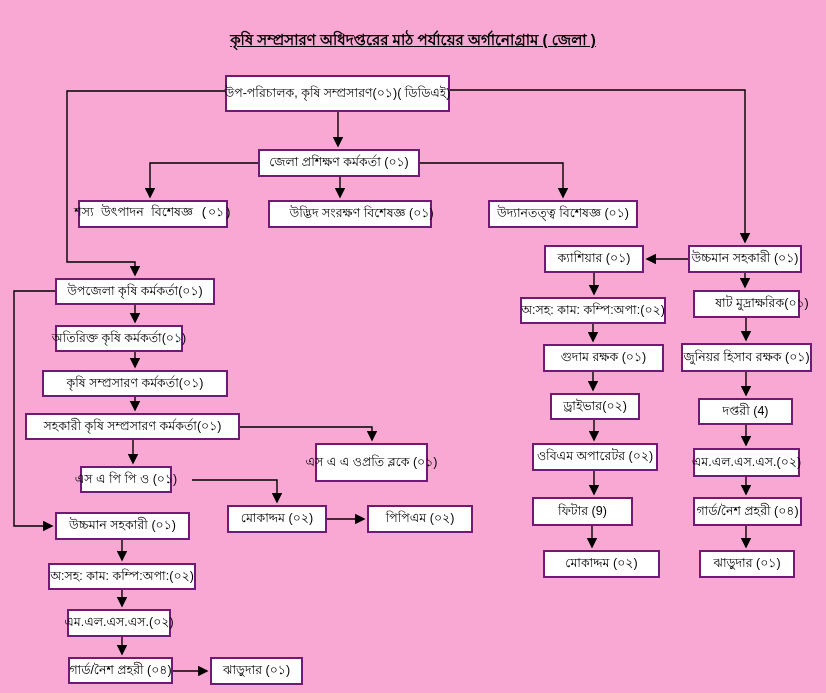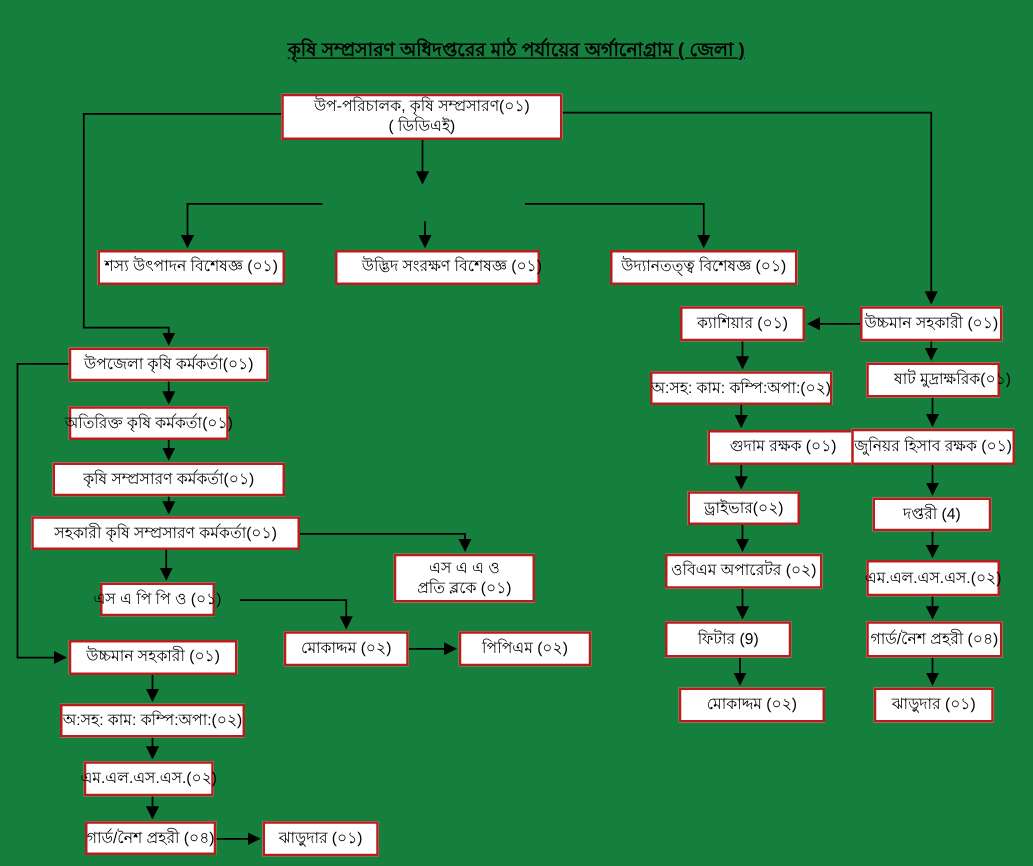--- a/index.html
+++ b/index.html
@@ -1,21 +1,21 @@
 <!DOCTYPE html>
 <html><head>
 <meta charset="utf-8">
 <style>
   html, body { margin: 0; padding: 0; background: #ffffff; }
   body { font-family: "Liberation Sans", "DejaVu Sans", sans-serif; color: #000; }
   .canvas {
     position: relative;
     width: 826px;
     height: 693px;
-    background: #15803d;
+    background: #f9a8d4;
     overflow: hidden;
   }
   .chart-title {
     position: absolute;
     top: 28px;
     left: 0;
     width: 100%;
     text-align: center;
     font-size: 15px;
     font-weight: bold;
@@ -23,55 +23,55 @@
   .chart-title span { text-decoration: underline; }
   .wires {
     position: absolute;
     left: 0; top: 0;
     width: 826px; height: 693px;
     pointer-events: none;
   }
   .node {
     position: absolute;
     box-sizing: border-box;
-    border: 2px solid #b91c1c;
+    border: 2px solid #701a75;
     background: #ffffff;
     display: flex;
-    flex-direction: column;
+    flex-direction: row;
     align-items: center;
     justify-content: center;
     text-align: right;
     font-size: 12.5px;
     line-height: 1.25;
     white-space: nowrap;
     padding: 1px 3px;
   }
   
   #n-ddae      { left:225px; top: 75px; width:225px; height:37px; }
   #n-dto       { left:258px; top:149px; width:162px; height:28px; }
-  #n-crop      { left: 78px; top:200px; width:150px; height:28px; }
+  #n-crop      { left: 78px; top:200px; width:150px; height:28px;font-family:Liberation Mono, monospace; }
   #n-plant     { left:268px; top:200px; width:164px; height:28px;padding-left:26px; }
   #n-horti     { left:488px; top:200px; width:150px; height:28px; }
   #n-cashier   { left:544px; top:245px; width:100px; height:28px; }
   #n-uchcho-r  { left:688px; top:245px; width:114px; height:28px; }
   #n-upazila   { left: 55px; top:278px; width:160px; height:27px; }
   #n-addl      { left: 55px; top:325px; width:128px; height:27px; }
   #n-aeo       { left: 42px; top:370px; width:186px; height:27px; }
   #n-saeo      { left: 25px; top:413px; width:215px; height:27px; }
   #n-saao      { left:315px; top:443px; width:113px; height:39px; }
   #n-sappo     { left: 80px; top:466px; width:92px; height:27px; }
   #n-uchcho-l  { left: 55px; top:512px; width:135px; height:28px; }
   #n-mokad-l   { left:227px; top:505px; width:100px; height:28px; }
   #n-ppm       { left:367px; top:505px; width:106px; height:28px; }
   #n-osoho-l   { left: 48px; top:563px; width:148px; height:27px; }
   #n-mlss-l    { left: 67px; top:609px; width:104px; height:28px; }
   #n-guard-l   { left: 68px; top:657px; width:105px; height:27px; }
   #n-jharu-l   { left:210px; top:657px; width: 93px; height:28px; }
   #n-osoho-m   { left:520px; top:297px; width:146px; height:27px; }
-  #n-gudam     { left:543px; top:344px; width:121px; height:28px;margin-left:23px; }
+  #n-gudam     { left:543px; top:344px; width:121px; height:28px; }
   #n-driver    { left:550px; top:393px; width: 90px; height:27px; }
   #n-obm       { left:532px; top:443px; width:126px; height:28px; }
   #n-fitter    { left:532px; top:497px; width:101px; height:29px; }
   #n-mokad-m   { left:543px; top:550px; width:117px; height:28px; }
   #n-shat      { left:693px; top:290px; width:107px; height:28px;padding-left:34px; }
   #n-junior    { left:681px; top:343px; width:131px; height:29px; }
   #n-daftari   { left:698px; top:398px; width: 95px; height:27px; }
   #n-mlss-r    { left:693px; top:448px; width:107px; height:29px; }
   #n-guard-r   { left:693px; top:497px; width:109px; height:29px; }
   #n-jharu-r   { left:699px; top:550px; width: 96px; height:28px; }
@@ -123,20 +123,23 @@
       <polyline points="122,590 122,606" marker-end="url(#arr)"></polyline>
       <polyline points="122,637 122,654" marker-end="url(#arr)"></polyline>
       <polyline points="173,671 207,671" marker-end="url(#arr)"></polyline>
     </g>
   </svg>
 
   <div class="node" id="n-ddae">
     <span>উপ-পরিচালক, কৃষি সম্প্রসারণ(০১)</span>
     <span>( ডিডিএই)</span>
   </div>
+  <div class="node" id="n-dto">
+    <span>জেলা প্রশিক্ষণ কর্মকর্তা (০১)</span>
+  </div>
   <div class="node" id="n-crop">
     <span>শস্য উৎপাদন বিশেষজ্ঞ (০১)</span>
   </div>
   <div class="node" id="n-plant">
     <span>উদ্ভিদ সংরক্ষণ বিশেষজ্ঞ (০১)</span>
   </div>
   <div class="node" id="n-horti">
     <span>উদ্যানতত্ত্ব বিশেষজ্ঞ (০১)</span>
   </div>
   <div class="node" id="n-cashier">

